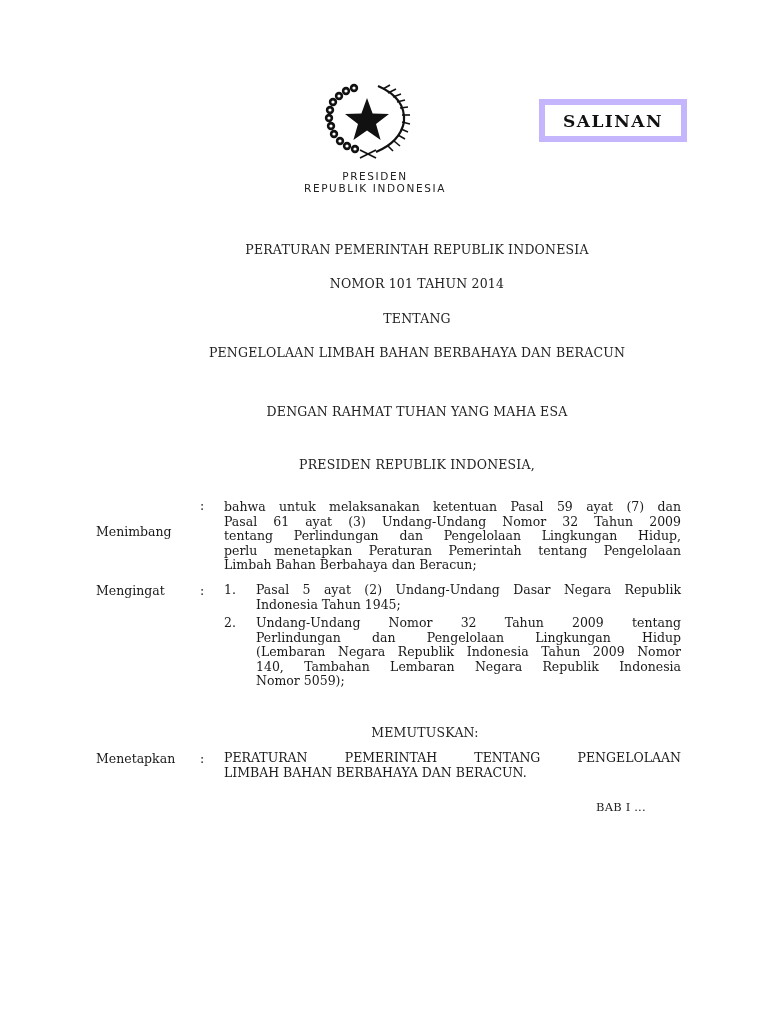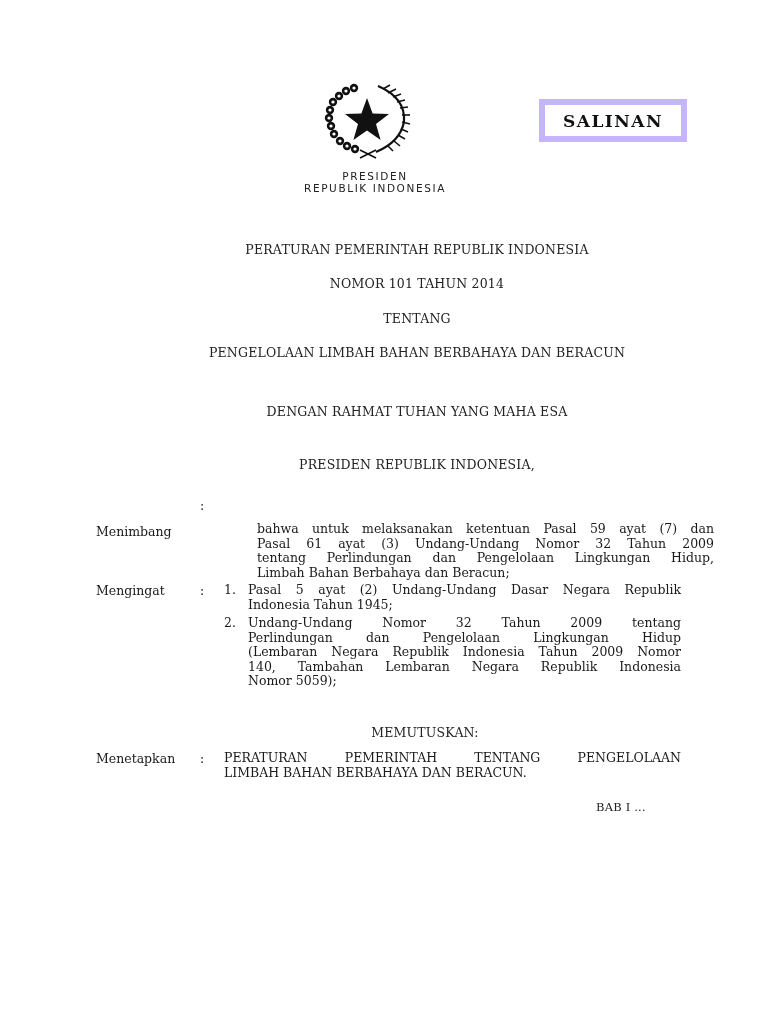--- a/index.html
+++ b/index.html
@@ -11,21 +11,21 @@
   .emblem { left:320px; top:80px; width:94px; height:80px; }
   .pres { font-family:"DejaVu Sans", "Liberation Sans", sans-serif; font-size:10.5px; letter-spacing:1.6px; color:#222; text-align:center; }
   .salinan { left:539px; top:99px; width:136px; height:31px; border:6px solid #c4b5fd; box-sizing:content-box;
              font-family:"DejaVu Serif", serif; font-weight:bold; font-size:17px; letter-spacing:1.5px;
              display:flex; align-items:center; justify-content:center; color:#111; }
   .label { position:absolute; left:96px; font-size:12.5px; }
   .colon { position:absolute; left:200px; font-size:12.5px; }
   .body { position:absolute; left:224px; width:457px; font-size:12.5px; line-height:14.6px; text-align:justify; text-align-last:left; }
   .item { position:absolute; left:224px; width:457px; font-size:12.5px; line-height:14.6px; }
   .item .num { position:absolute; left:0; top:0; }
-  .item .txt { margin-left:24px; text-align:justify; }
+  .item .txt { margin-left:32px; text-align:justify; }
   .justify-line { text-align:justify; text-align-last:justify; }
 </style>
 </head>
 <body>
 
 <div class="abs emblem">
   <svg width="94" height="80" viewBox="0 0 94 80">
 
     <g fill="#111">
       <circle cx="34" cy="8" r="4.2"></circle>
@@ -84,24 +84,25 @@
 <div class="center hdr" style="top:242px;">PERATURAN PEMERINTAH REPUBLIK INDONESIA</div>
 <div class="center hdr" style="top:276px;">NOMOR 101 TAHUN 2014</div>
 <div class="center hdr" style="top:311px;">TENTANG</div>
 <div class="center hdr" style="top:345px;">PENGELOLAAN LIMBAH BAHAN BERBAHAYA DAN BERACUN</div>
 
 <div class="center hdr" style="top:404px;">DENGAN RAHMAT TUHAN YANG MAHA ESA</div>
 <div class="center hdr" style="top:457px;">PRESIDEN REPUBLIK INDONESIA,</div>
 
 <div class="label" style="top:524px;">Menimbang</div>
 <div class="colon" style="top:498px;">:</div>
-<div class="body" style="top:522px;margin-left:33px;">
+<div class="body" style="top:500px;">
   <div class="justify-line">bahwa untuk melaksanakan ketentuan Pasal 59 ayat (7) dan</div>
   <div class="justify-line">Pasal 61 ayat (3) Undang-Undang Nomor 32 Tahun 2009</div>
   <div class="justify-line">tentang Perlindungan dan Pengelolaan Lingkungan Hidup,</div>
+  <div class="justify-line">perlu menetapkan Peraturan Pemerintah tentang Pengelolaan</div>
   <div>Limbah Bahan Berbahaya dan Beracun;</div>
 </div>
 
 <div class="label" style="top:583px;">Mengingat</div>
 <div class="colon" style="top:583px;">:</div>
 
 <div class="item" style="top:583px;">
   <span class="num">1.</span>
   <div class="txt">
     <div class="justify-line">Pasal 5 ayat (2) Undang-Undang Dasar Negara Republik</div>

